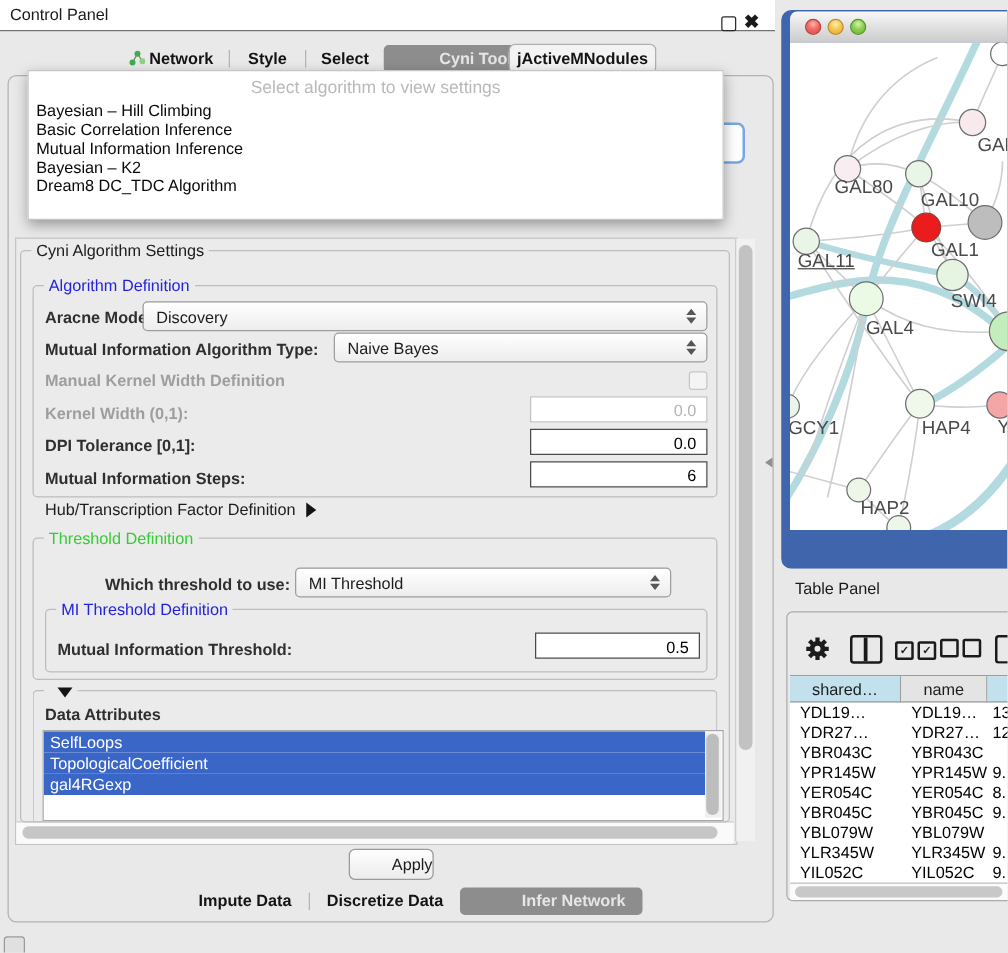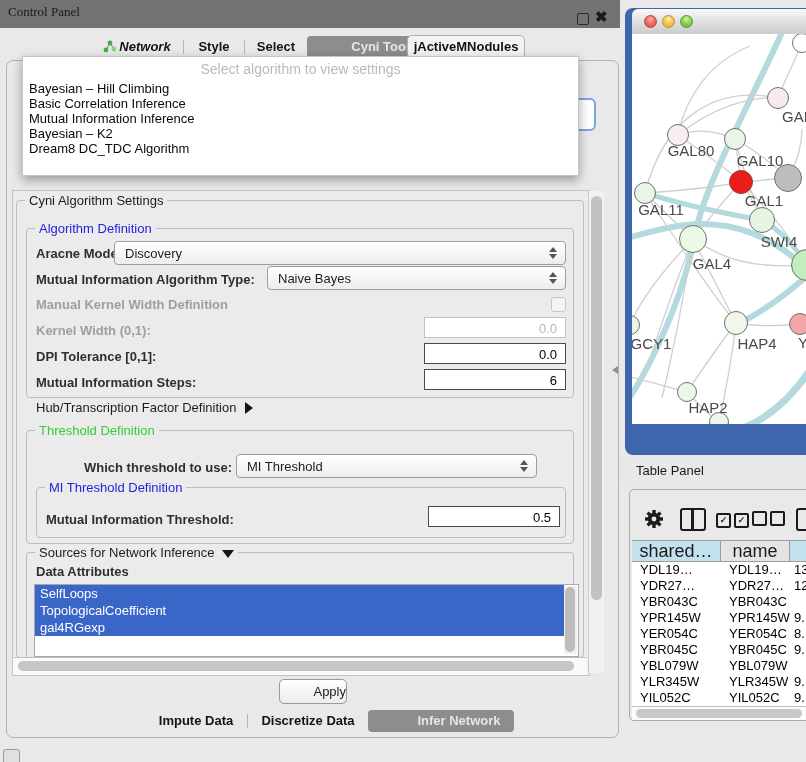--- a/index.html
+++ b/index.html
@@ -1,21 +1,21 @@
 <!DOCTYPE html>
 <html><head>
 <meta charset="utf-8">
 <style>
   html,body{margin:0;padding:0;}
   body{width:806px;height:762px;position:relative;overflow:hidden;background:#e9e9e9;
        font-family:"Liberation Sans", sans-serif;font-size:13px;color:#1c1c1c;}
   .abs{position:absolute;}
 
   
-  #cp-titlebar{left:0;top:8;width:620px;height:24px;background:#737373;border-bottom:4px solid #737373;font-family:Liberation Serif, serif;}
+  #cp-titlebar{left:0;top:8;width:620px;height:24px;background:#ffffff;border-bottom:1px solid #737373;}
   #cp-title{left:8px;top:4px;font-size:13px;color:#1a1a1a;}
   #float-btn{left:577px;top:13px;width:10px;height:10px;border:1.5px solid #2a2a2a;border-radius:2px;background:transparent;}
   #close-btn{left:595px;top:8px;font-size:15px;font-weight:bold;color:#1a1a1a;}
   #corner-tick{left:4px;top:0;width:2px;height:7px;background:#9a9a9a;}
 
   .tab{height:22px;line-height:22px;text-align:center;font-weight:bold;font-size:13px;color:#141414;}
   .tab.sel{background:#8d8d8d;color:#e6e6e6;border-radius:4px;padding-left:36px;}
   .tab.boxed{border:1px solid #b0b0b0;border-radius:5px;background:#f3f3f3;}
   .tabsep{width:1px;height:14px;background:#b5b5b5;top:40px;}
 
@@ -78,21 +78,21 @@
   
   #tbl-titlebar{left:620px;top:455px;width:224px;height:32px;background:#e8e8e8;}
   #tbl-title{left:16px;top:8px;font-size:13px;color:#1a1a1a;}
   #table-panel{left:629px;top:489px;width:182px;height:230px;background:#e9e9e9;border:1px solid #ababab;border-radius:5px 0 0 5px;overflow:hidden;}
   .tb-icon{position:absolute;top:18px;}
   .ckbox{display:inline-block;width:11px;height:11px;border:2px solid #1a1a1a;border-radius:2px;font-size:9px;font-weight:bold;line-height:11px;text-align:center;margin-right:3px;}
   #split-icon{width:22px;height:19px;border:2.5px solid #1a1a1a;border-radius:3px;}
   #split-icon div{position:absolute;left:9px;top:0;width:2.5px;height:100%;background:#1a1a1a;}
   #partial-icon{width:20px;height:19px;border:2.5px solid #1a1a1a;border-radius:3px 0 0 3px;border-right:none;}
   #tbl-wrap{left:2px;top:50px;width:180px;height:168px;background:#fff;border-top:1px solid #9c9c9c;}
-  .hcell{position:absolute;top:0;height:21px;line-height:21px;text-align:center;font-size:18px;border-right:1px solid #9c9c9c;border-bottom:1px solid #9c9c9c;box-sizing:border-box;}
+  .hcell{position:absolute;top:0;height:21px;line-height:21px;text-align:center;font-size:13px;border-right:1px solid #9c9c9c;border-bottom:1px solid #9c9c9c;box-sizing:border-box;}
   .hc-blue{background:#c2e1ed;}
   .hc-gray{background:#e4e4e4;}
   #trows{position:absolute;left:0;top:21px;width:100%;}
   .trow{height:16px;line-height:16px;white-space:nowrap;}
   .tcell{display:inline-block;vertical-align:top;overflow:hidden;font-size:13px;color:#000;box-sizing:border-box;}
   .c0{width:89px;padding-left:8px;}
   .c1{width:69px;padding-left:8px;}
   .c2{width:22px;padding-left:4px;}
   #tbl-hscroll{left:2px;top:216px;width:180px;height:13px;background:#fbfbfb;border-top:1px solid #c0c0c0;}
   #tbl-hthumb{left:4px;top:2px;width:166px;height:9px;background:#c8c8c8;border-radius:5px;}
@@ -104,21 +104,21 @@
 <body>
 
 <div class="abs" id="corner-tick"></div>
 
 <div class="abs" id="cp-titlebar">
   <span class="abs" id="cp-title">Control Panel</span>
 </div>
 <div class="abs" id="float-btn"></div>
 <div class="abs" id="close-btn">✖</div>
 
-<div class="abs tab" style="left:93px;top:36px;width:88px;font-style:italic;">
+<div class="abs tab" style="left:93px;top:36px;width:88px;">
   <svg width="13" height="13" viewBox="0 0 13 13" style="vertical-align:-2px;margin-right:3px;">
     <line x1="3" y1="10" x2="7" y2="3" stroke="#777" stroke-width="1"></line>
     <line x1="7" y1="3" x2="11" y2="9" stroke="#777" stroke-width="1"></line>
     <circle cx="3" cy="10" r="2.4" fill="#3fae49"></circle>
       <circle cx="7" cy="3" r="2.4" fill="#3fae49"></circle>
       <circle cx="11" cy="9" r="2.4" fill="#8bd37f"></circle>
   </svg><span>Network</span>
 </div>
 <div class="abs tabsep" style="left:183px;"></div>
 <div class="abs tab" style="left:186px;top:36px;width:56px;"><span>Style</span></div>
@@ -188,21 +188,21 @@
   <span>MI Threshold</span>
   <span class="spin"></span>
 </div>
 <div class="abs gbox" style="left:36px;top:487px;width:528px;height:49px;">
   <span class="gtitle blue">MI Threshold Definition</span>
 </div>
 <span class="abs lbl" style="left:46px;top:512px;">Mutual Information Threshold:</span>
 <div class="abs field" style="left:428px;top:506px;width:132px;">0.5</div>
 
 <div class="abs gbox" style="left:26px;top:552px;width:546px;height:104px;border-bottom:none;border-radius:4px 4px 0 0;">
-  <span class="gtitle"><span>Sources for Network Inference</span><span class="tri-down"></span></span>
+  <span class="gtitle"><span class="tri-down"></span></span>
 </div>
 <span class="abs lbl" style="left:36px;top:564px;">Data Attributes</span>
 <div class="abs" id="attr-list">
   <div id="attr-items">
       <div class="attr-item">SelfLoops</div>
       <div class="attr-item">TopologicalCoefficient</div>
       <div class="attr-item">gal4RGexp</div>
     </div>
   <div id="attr-vscroll">
       <div id="attr-vthumb"></div>
@@ -280,21 +280,21 @@
         <div class="net-node" style="left: 92px; top: 277px; width: 24px; height: 24px; background: rgb(239, 248, 235);"></div>
         <div class="net-node" style="left: 157px; top: 279px; width: 22px; height: 22px; background: rgb(244, 165, 165);"></div>
         <div class="net-node" style="left: 45px; top: 348px; width: 20px; height: 20px; background: rgb(237, 247, 233);"></div>
         <div class="net-node" style="left: 77px; top: 378px; width: 20px; height: 20px; background: rgb(237, 247, 233);"></div>
       </div>
     <div id="net-labels">
         <div class="net-label" style="left: 165px; top: 82px;">GAL</div>
         <div class="net-label" style="left: 59px; top: 116px;">GAL80</div>
         <div class="net-label" style="left: 128px; top: 126px;">GAL10</div>
         <div class="net-label" style="left: 132px; top: 166px;">GAL1</div>
-        <div class="net-label" style="left: 29px; top: 175px;">GAL11</div>
+        <div class="net-label" style="left: 29px; top: 175px; text-decoration: underline;">GAL11</div>
         <div class="net-label" style="left: 147px; top: 207px;">SWI4</div>
         <div class="net-label" style="left: 80px; top: 229px;">GAL4</div>
         <div class="net-label" style="left: 19px; top: 309px;">GCY1</div>
         <div class="net-label" style="left: 125px; top: 309px;">HAP4</div>
         <div class="net-label" style="left: 171px; top: 308px;">Y</div>
         <div class="net-label" style="left: 76px; top: 373px;">HAP2</div>
       </div>
   </div>
 </div>
 

